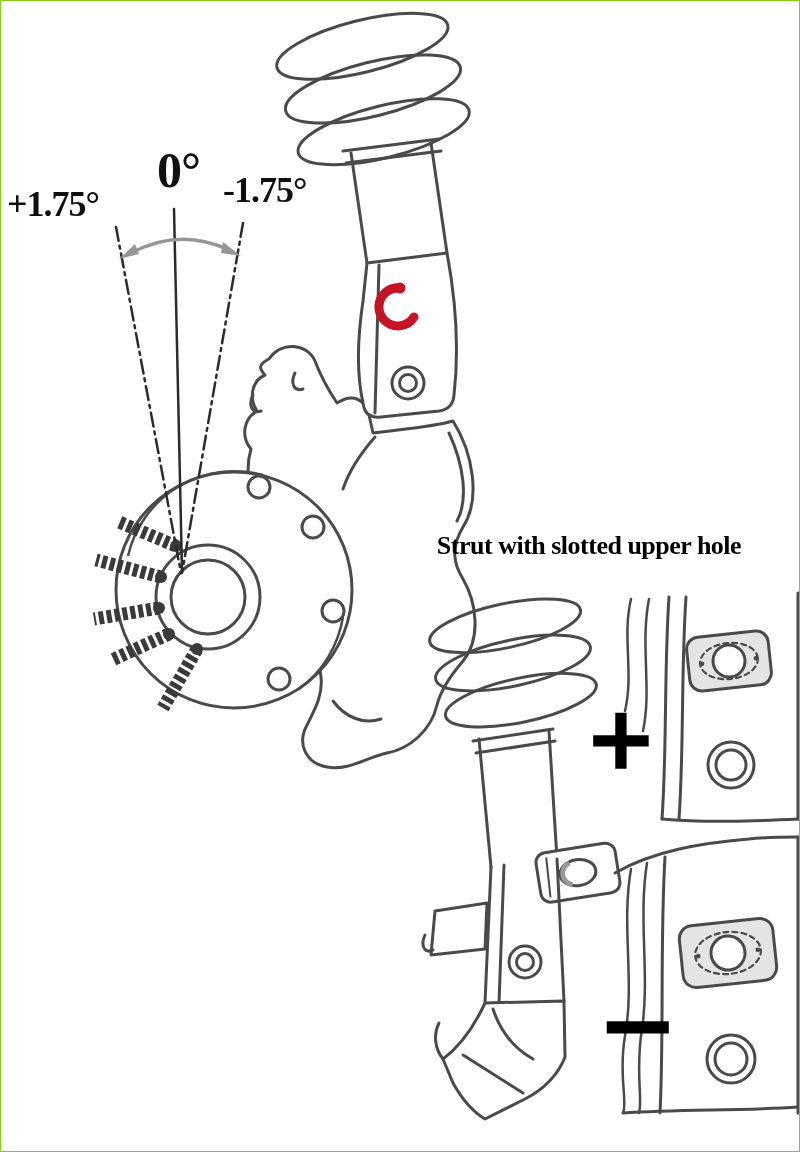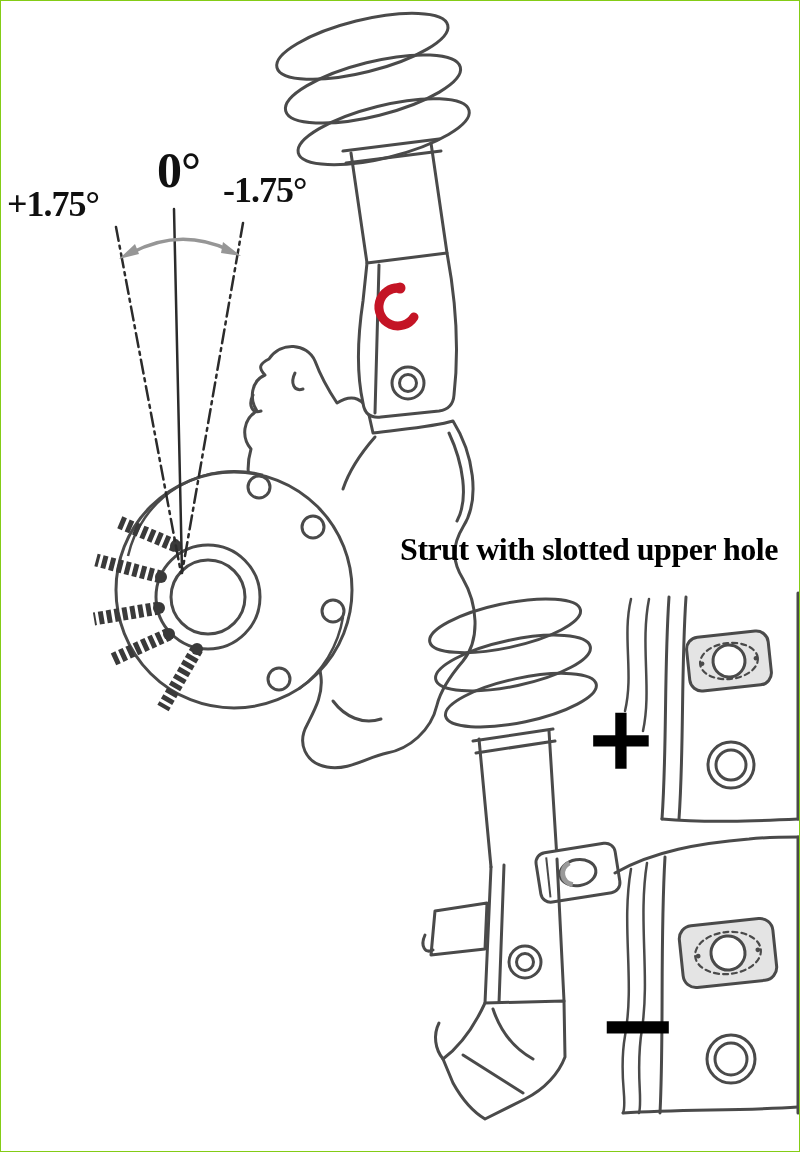--- a/index.html
+++ b/index.html
@@ -8,21 +8,21 @@
     overflow:hidden;font-family:Liberation Serif, serif;
     border:1px solid #84cc16;box-sizing:border-box;
   }
   .stage svg{position:absolute;left:0;top:0;}
   .lbl{position:absolute;font-weight:bold;color:#101010;letter-spacing:-1px;white-space:nowrap;}
   .lbl-pos{left:6px;top:182px;font-size:36px;}
   .lbl-zero{left:156px;top:140px;font-size:50px;}
   .lbl-neg{left:222px;top:168px;font-size:36px;text-align:center;}
   .caption{
     position:absolute;left:392px;top:530px;width:392px;text-align:center;
-    font-weight:bold;font-size:32px;letter-spacing:-0.5px;color:#000;white-space:nowrap;
+    font-weight:bold;font-size:26px;letter-spacing:-0.5px;color:#000;white-space:nowrap;
   }
   .sym{
     position:absolute;display:flex;align-items:center;justify-content:center;
     font-weight:bold;color:#000;-webkit-text-stroke:3.5px #000;
   }
   .sym-plus{left:565px;top:674px;width:110px;height:130px;font-size:112px;}
   .sym-minus{left:577px;top:961px;width:120px;height:130px;font-size:126px;}
 </style>
 </head>
 <body>

